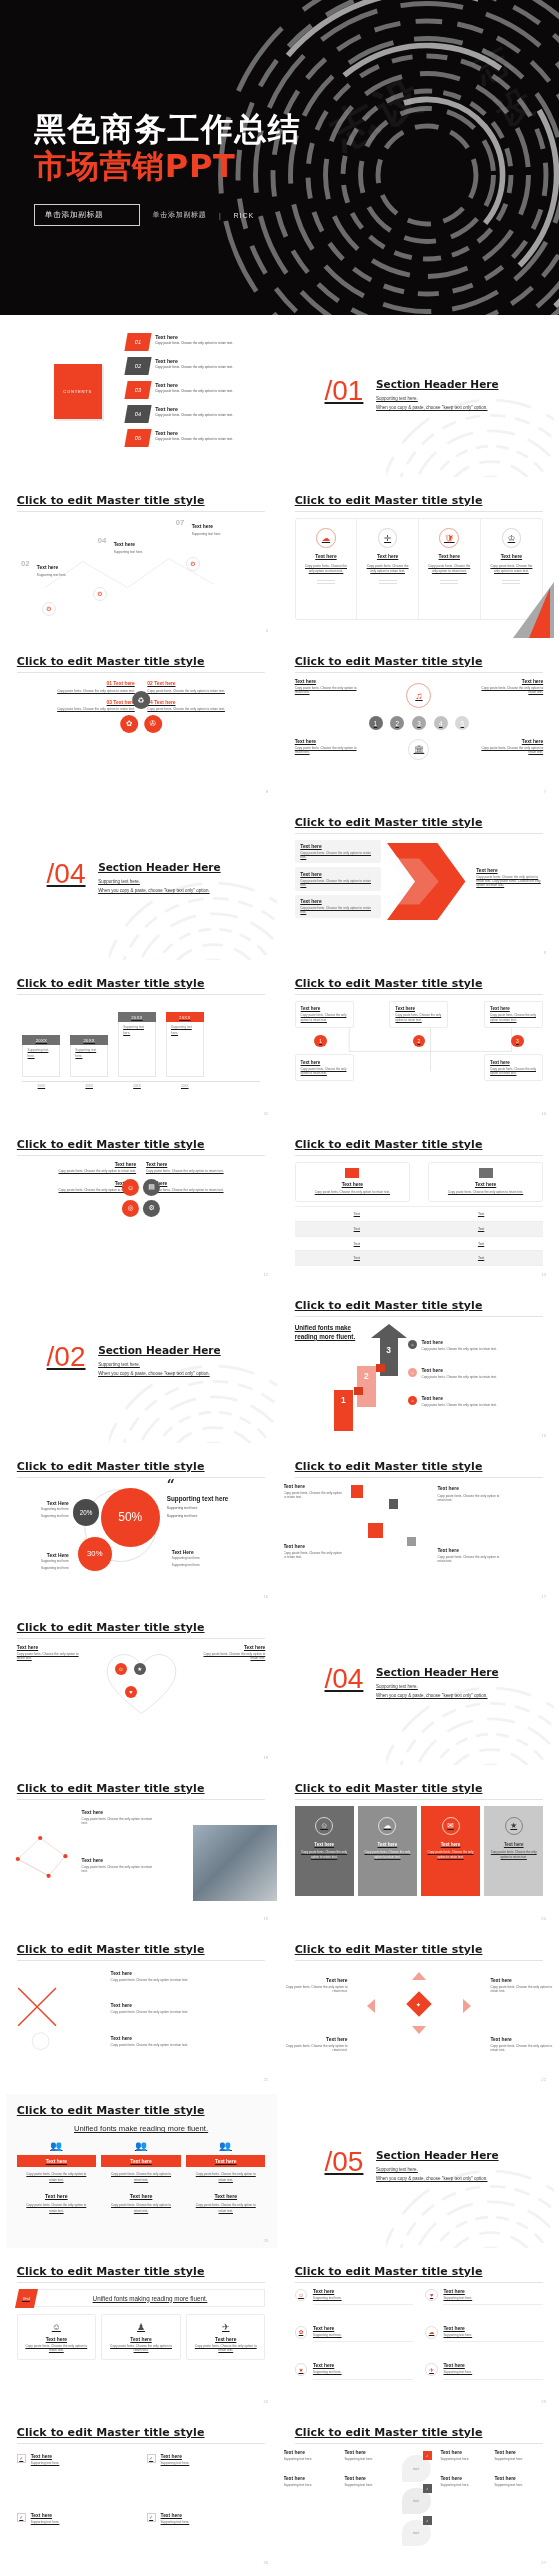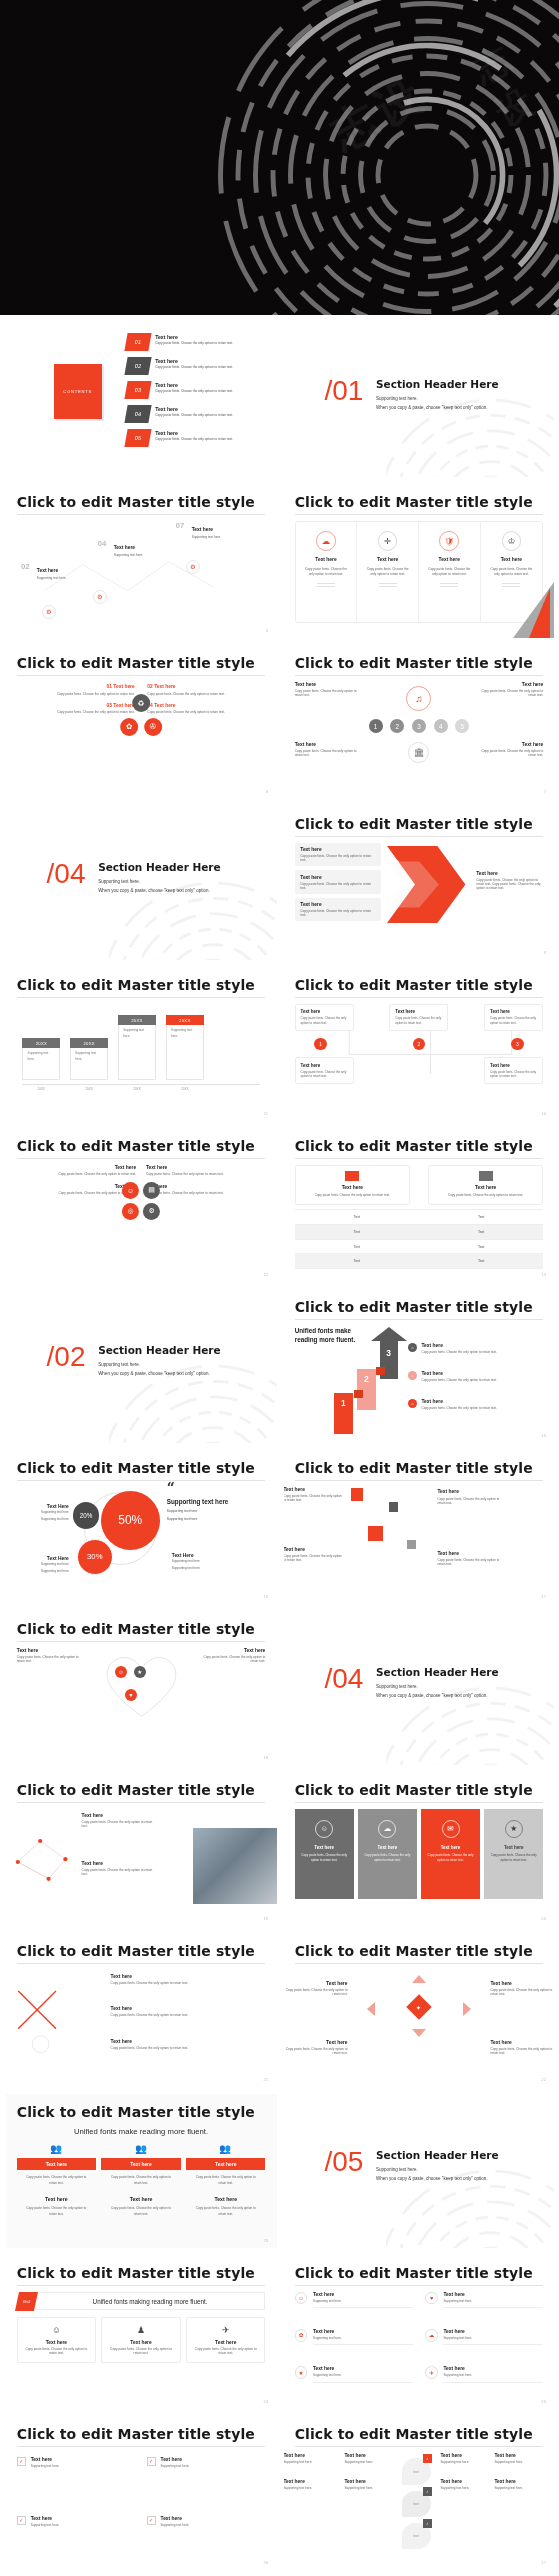--- a/index.html
+++ b/index.html
@@ -83,26 +83,27 @@
     column-gap: 7px;
     row-gap: 7px;
     padding: 8.4px 5.6px 4.2px 5.6px;
   }
   .slide {
     position: relative;
     width: 100%;
     height: 154px;
     background: #fff;
     overflow: hidden;
+    text-decoration: underline;
   }
   .slide.light { background: #fafafa; }
   .slide.dark { background: #0a0809; }
 
   .s-title {
-    font-size: 14px;
+    font-size: 11px;
     font-weight: bold;
     letter-spacing: 0.1px;
     font-family: "DejaVu Sans", sans-serif;
     padding: 9.8px 0 4.2px 11.2px;
   }
   .s-rule { height: 0.7px; background: #e3e3e3; margin: 0 11.2px 5.6px 11.2px; }
   .s-body { padding: 0 11.2px; position: relative; height: 112px; }
 
   .pgnum {
     position: absolute;
@@ -347,20 +348,30 @@
       </g>
       <g fill="none" stroke="#bdbdbd" stroke-width="8">
         <circle cx="310" cy="330" r="108" stroke-dasharray="150 400" transform="rotate(-40 310 330)"></circle>
         <circle cx="310" cy="330" r="185" stroke-dasharray="240 600" transform="rotate(-30 310 330)"></circle>
         <circle cx="310" cy="330" r="262" stroke-dasharray="300 800" transform="rotate(-20 310 330)"></circle>
       </g>
     </svg>
     <div class="cover-wm a">志设</div>
     <div class="cover-wm b">志设</div>
 
+    <div class="cover-inner">
+      <div class="cover-title">黑色商务工作总结</div>
+      <div class="cover-title2">市场营销PPT</div>
+      <div class="cover-sub-row">
+        <div class="cover-sub-box">单击添加副标题</div>
+        <div class="cover-sub-plain">单击添加副标题</div>
+        <div class="cover-sub-div">|</div>
+        <div class="cover-sub-name">RICK</div>
+      </div>
+    </div>
   </div>
 
   <div class="grid">
 
     <div class="slide">
       <div class="contents-box">CONTENTS</div>
       <div class="ribbon-list">
         <div class="ribbon-row">
           <div class="ribbon red">01</div>
           <div class="ribbon-txt">

